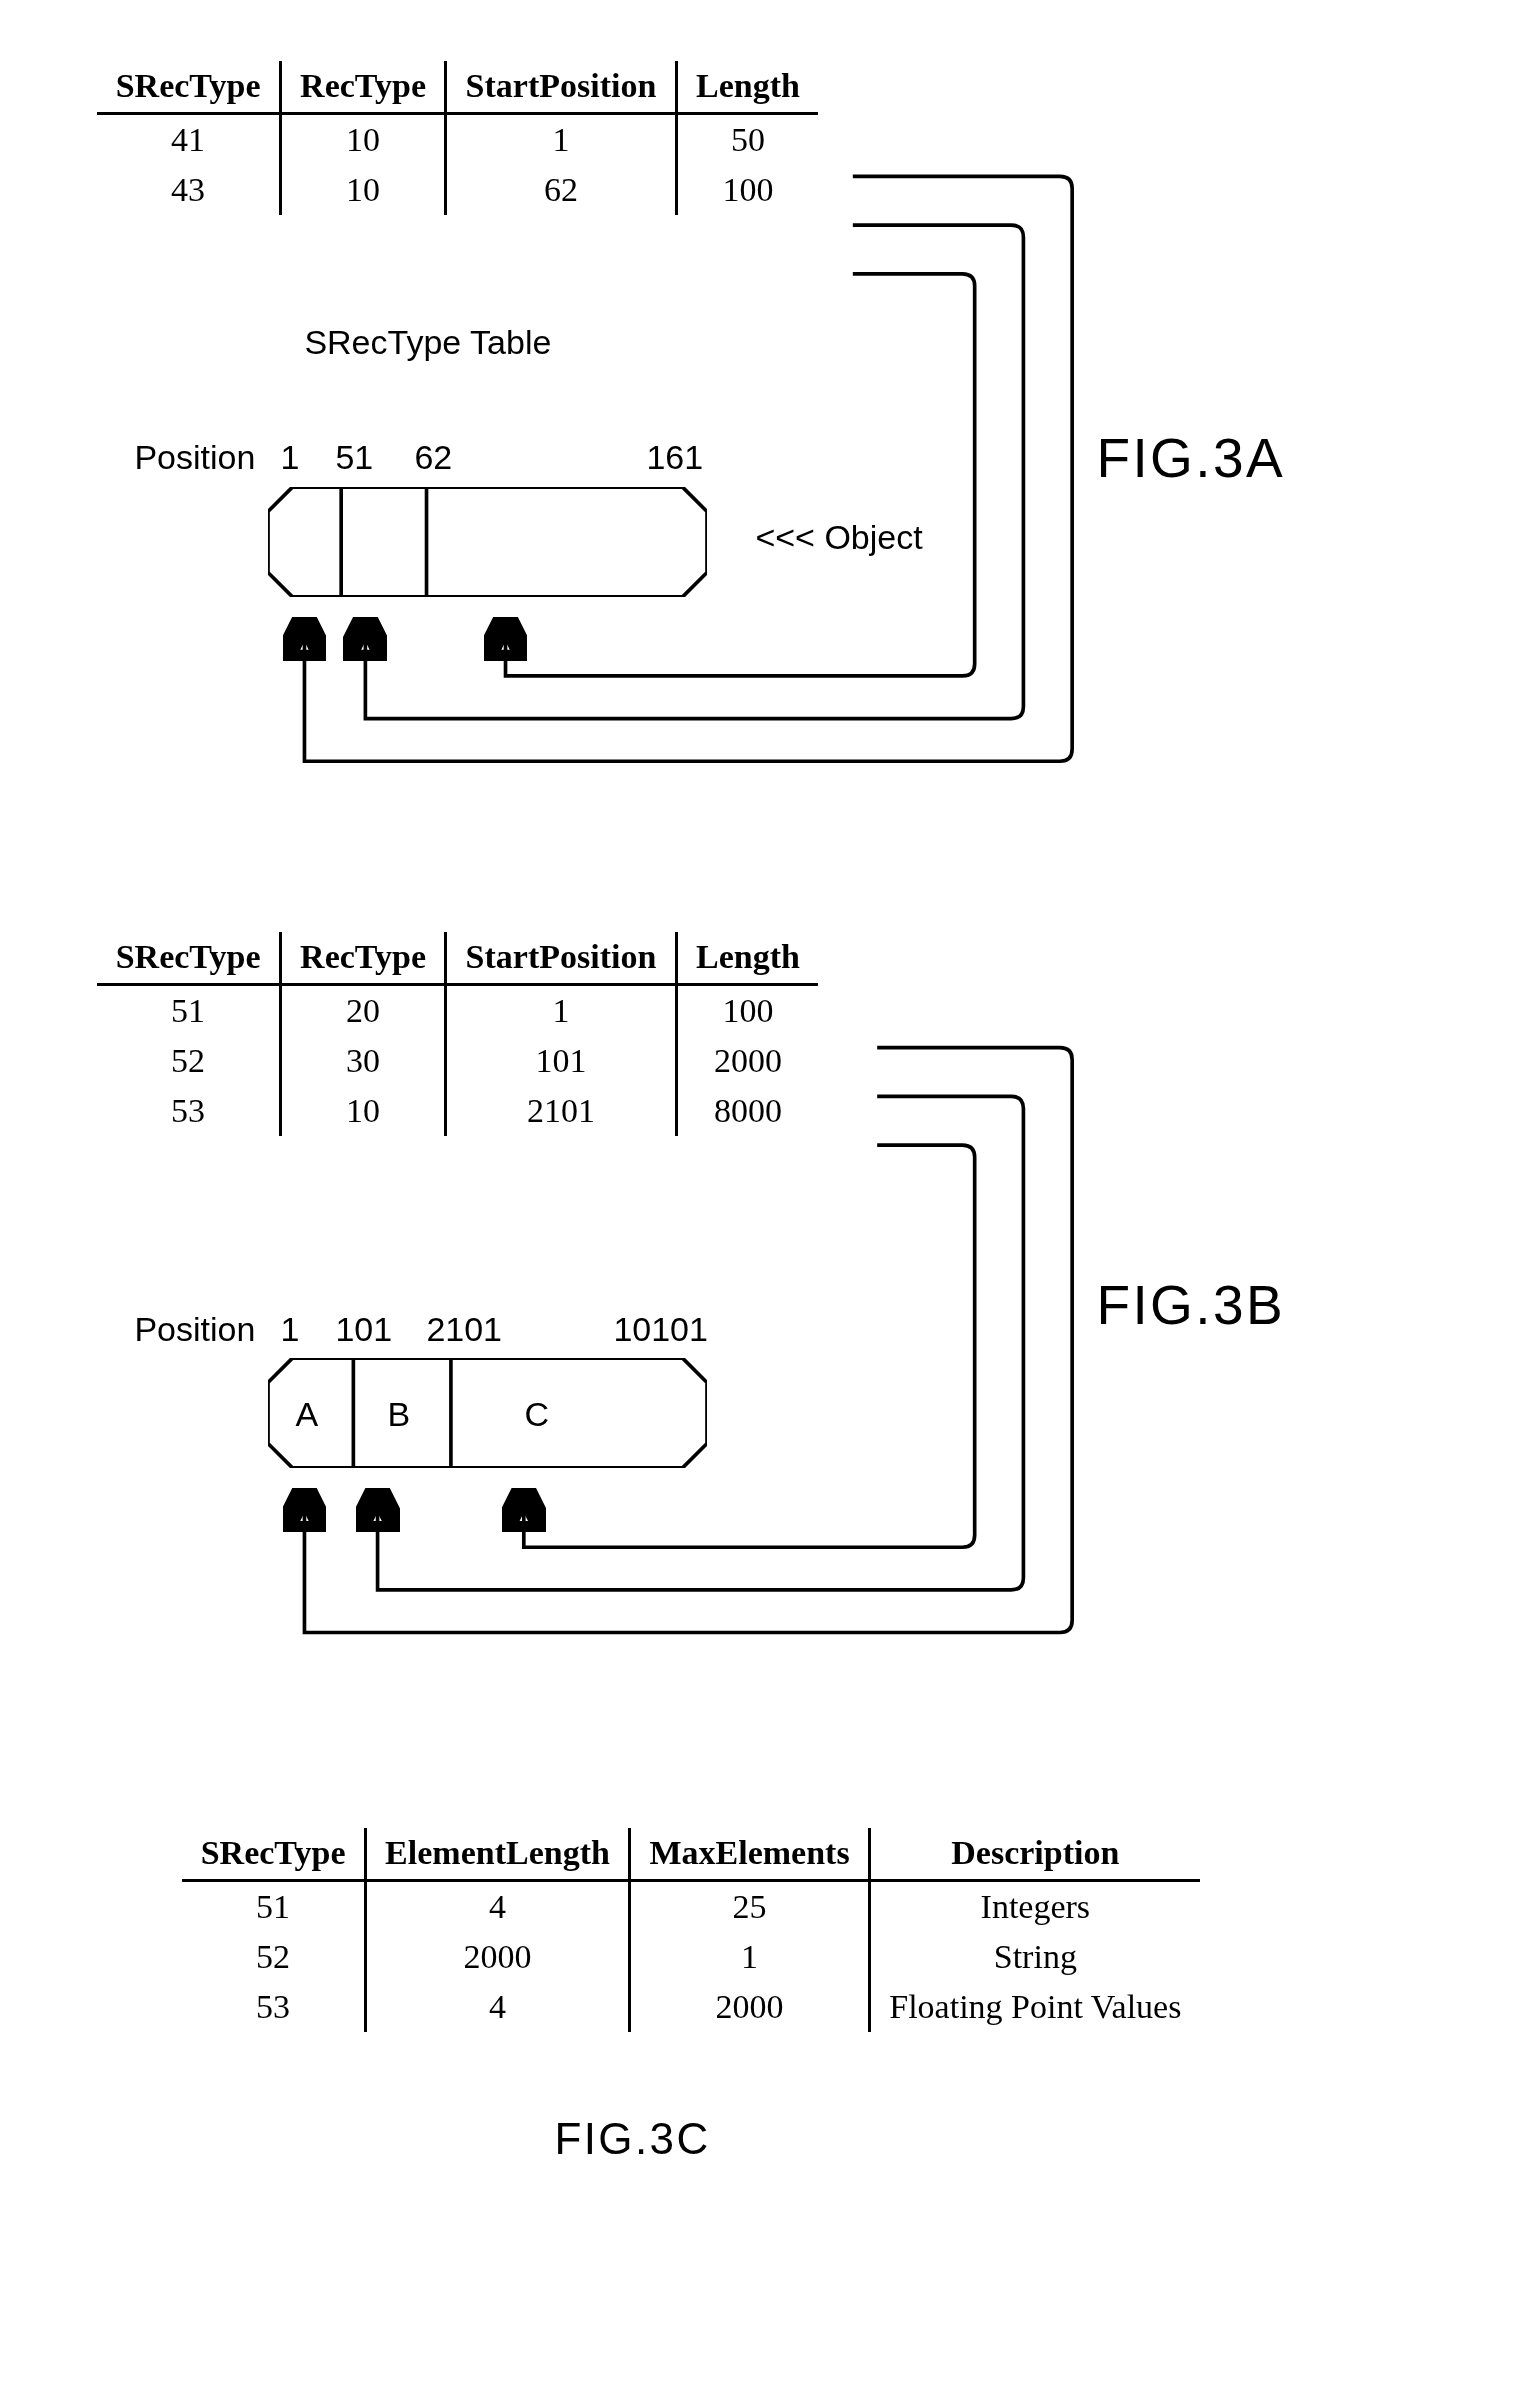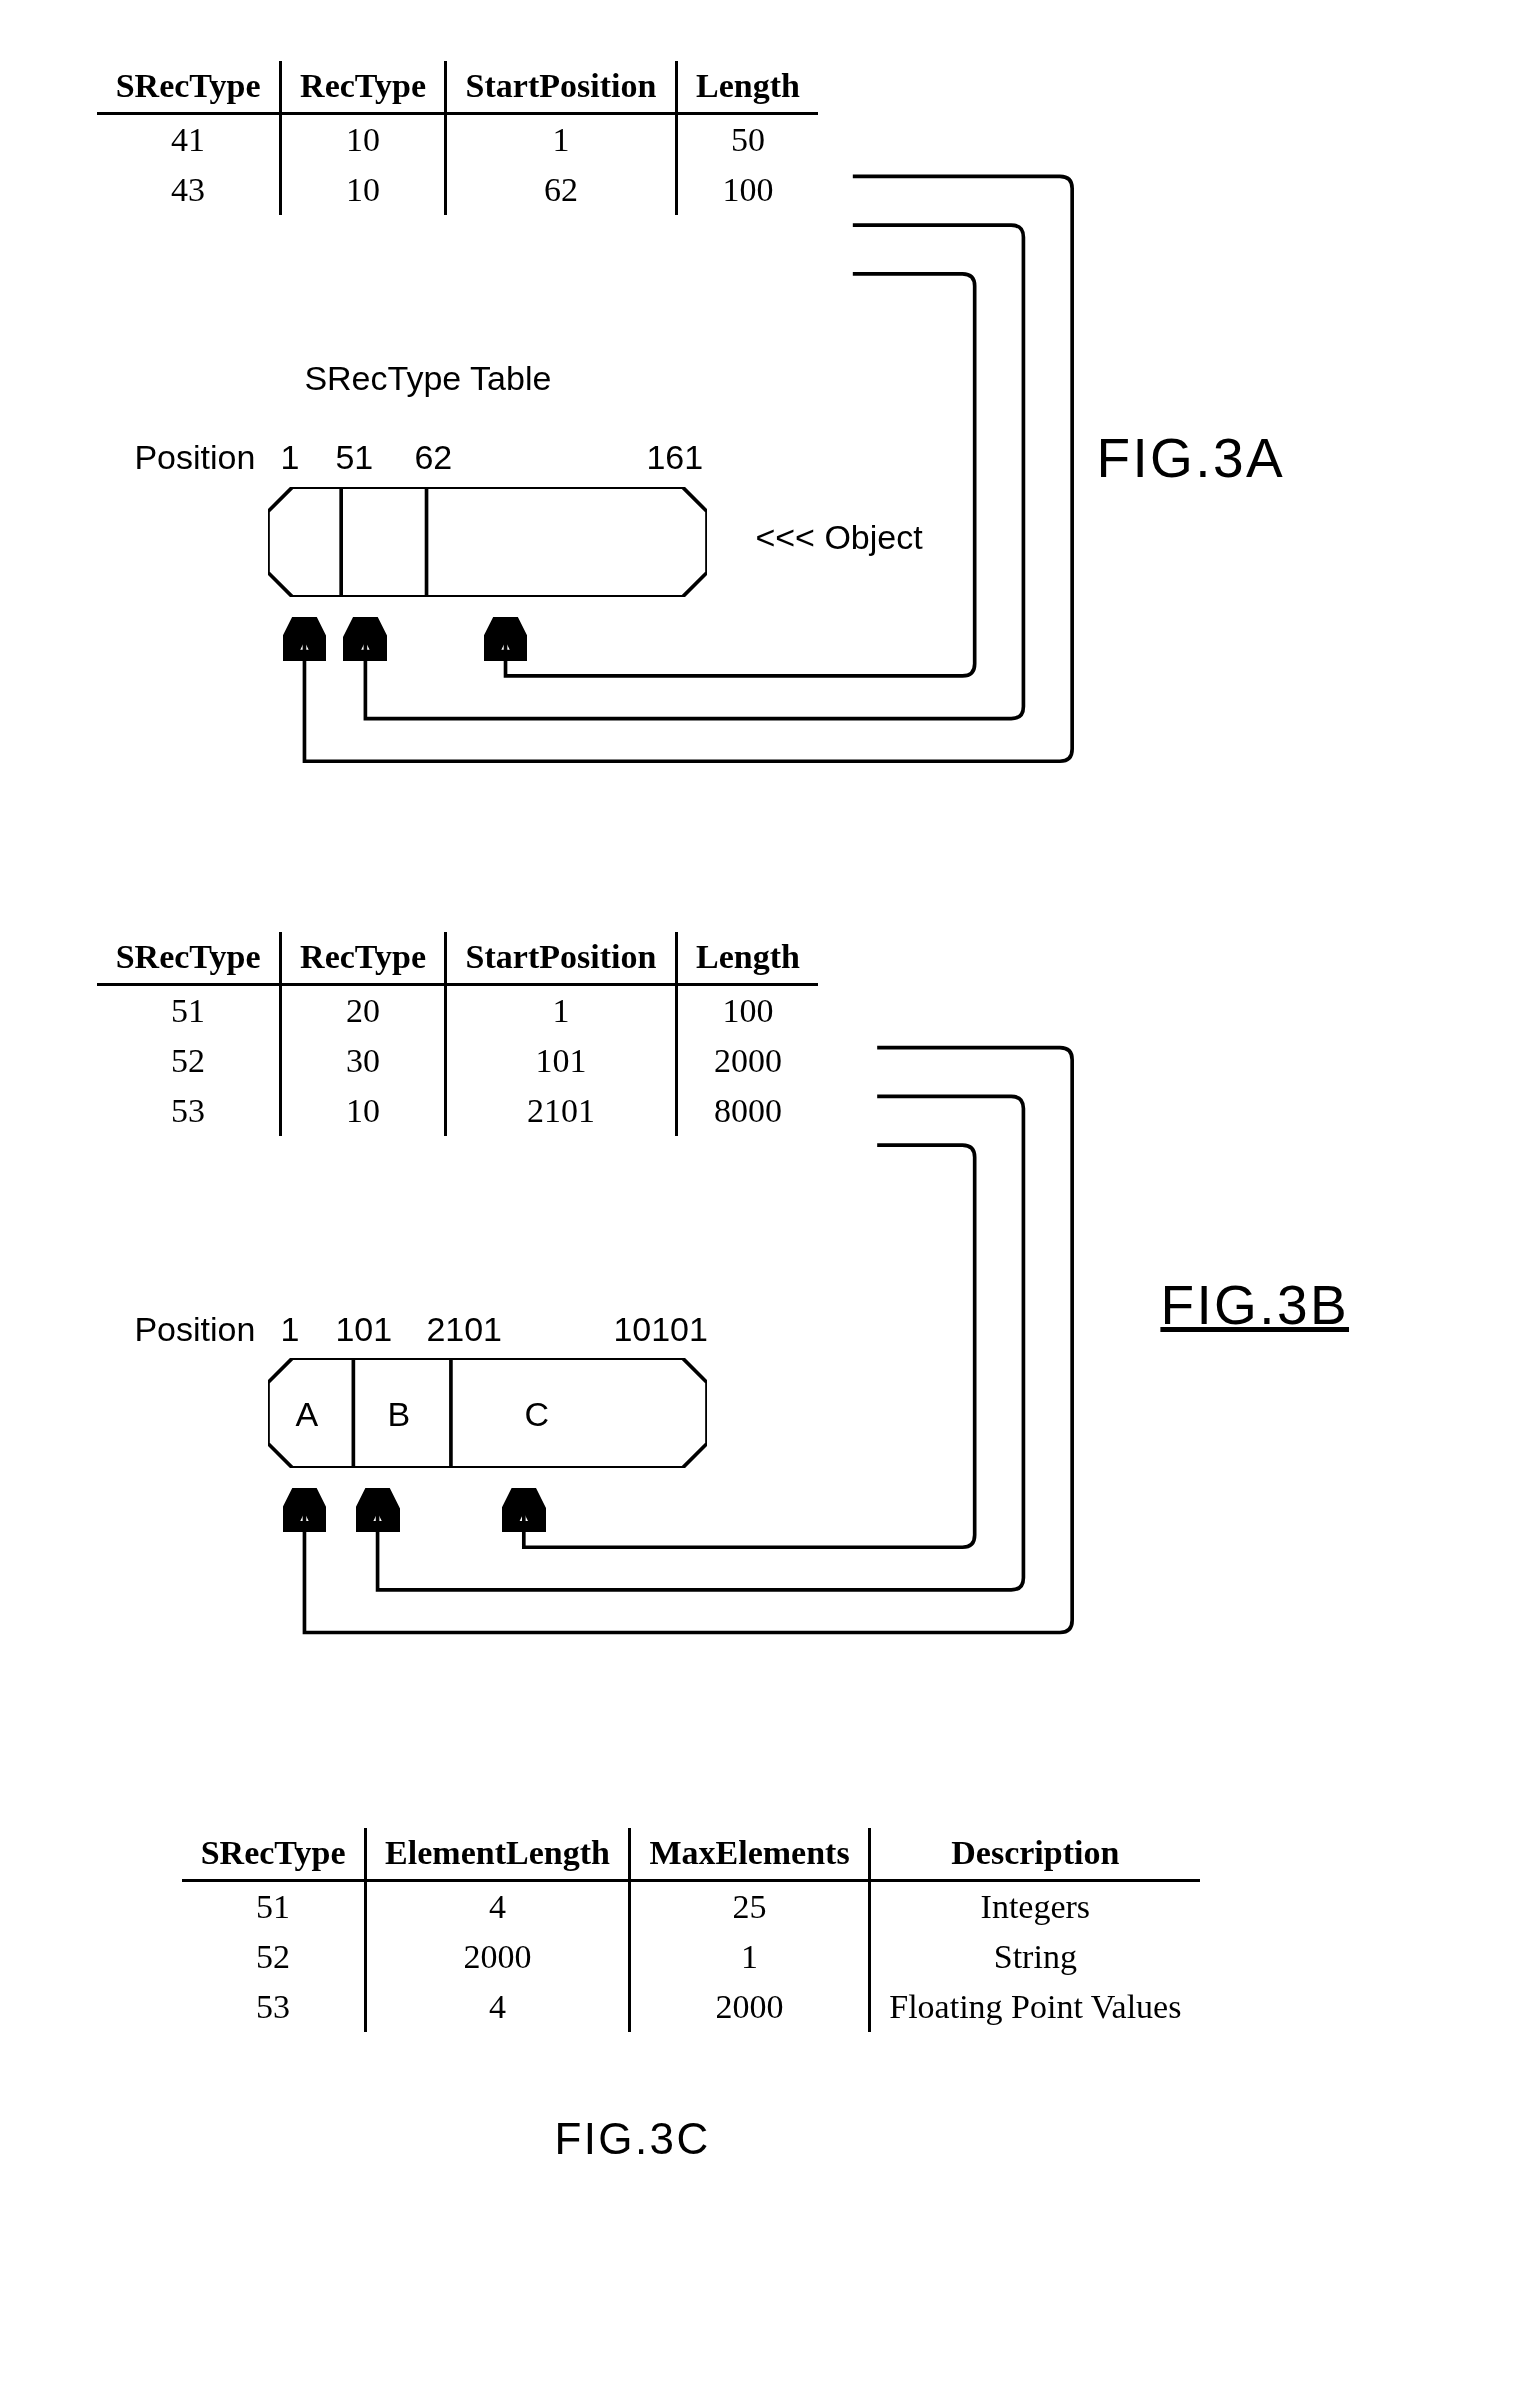--- a/index.html
+++ b/index.html
@@ -28,21 +28,20 @@
   .tbl thead th {
     border-bottom: 3.7px solid #000;
   }
   .tbl th:not(:last-child),
   .tbl td:not(:last-child) {
     border-right: 3.7px solid #000;
   }
   .caption {
     position: absolute;
     font-size: 34px;
-    margin-top: 36px;
   }
   .figlabel {
     position: absolute;
     font-size: 55px;
     font-weight: normal;
     letter-spacing: 2.4px;
     font-family: Arial, Helvetica, sans-serif;
   }
   .poslabel {
     position: absolute;
@@ -167,21 +166,21 @@
       </tr>
       <tr>
         <td>53</td>
         <td>10</td>
         <td>2101</td>
         <td>8000</td>
       </tr>
     </tbody>
   </table>
 
-  <div class="figlabel" style="left:1136px; top:1249px;text-decoration:underline;">FIG.3B</div>
+  <div class="figlabel" style="left:1072px; top:1249px;">FIG.3B</div>
 
   <div class="poslabel" style="left:110px; top:1286px;">Position</div>
   <div class="poslabel" style="left:256px; top:1286px;">1</div>
   <div class="poslabel" style="left:311px; top:1286px;">101</div>
   <div class="poslabel" style="left:402px; top:1286px;">2101</div>
   <div class="poslabel" style="left:578px; top:1286px;margin-left:11px;">10101</div>
 
   <div class="objwrap" style="left:244px; top:1334px;">
     <svg width="439" height="110" viewBox="0 0 720 180">
       <path d="M40 0 H680 L720 40 V140 L680 180 H40 L0 140 V40 Z" fill="none" stroke="#000" stroke-width="6"></path>

